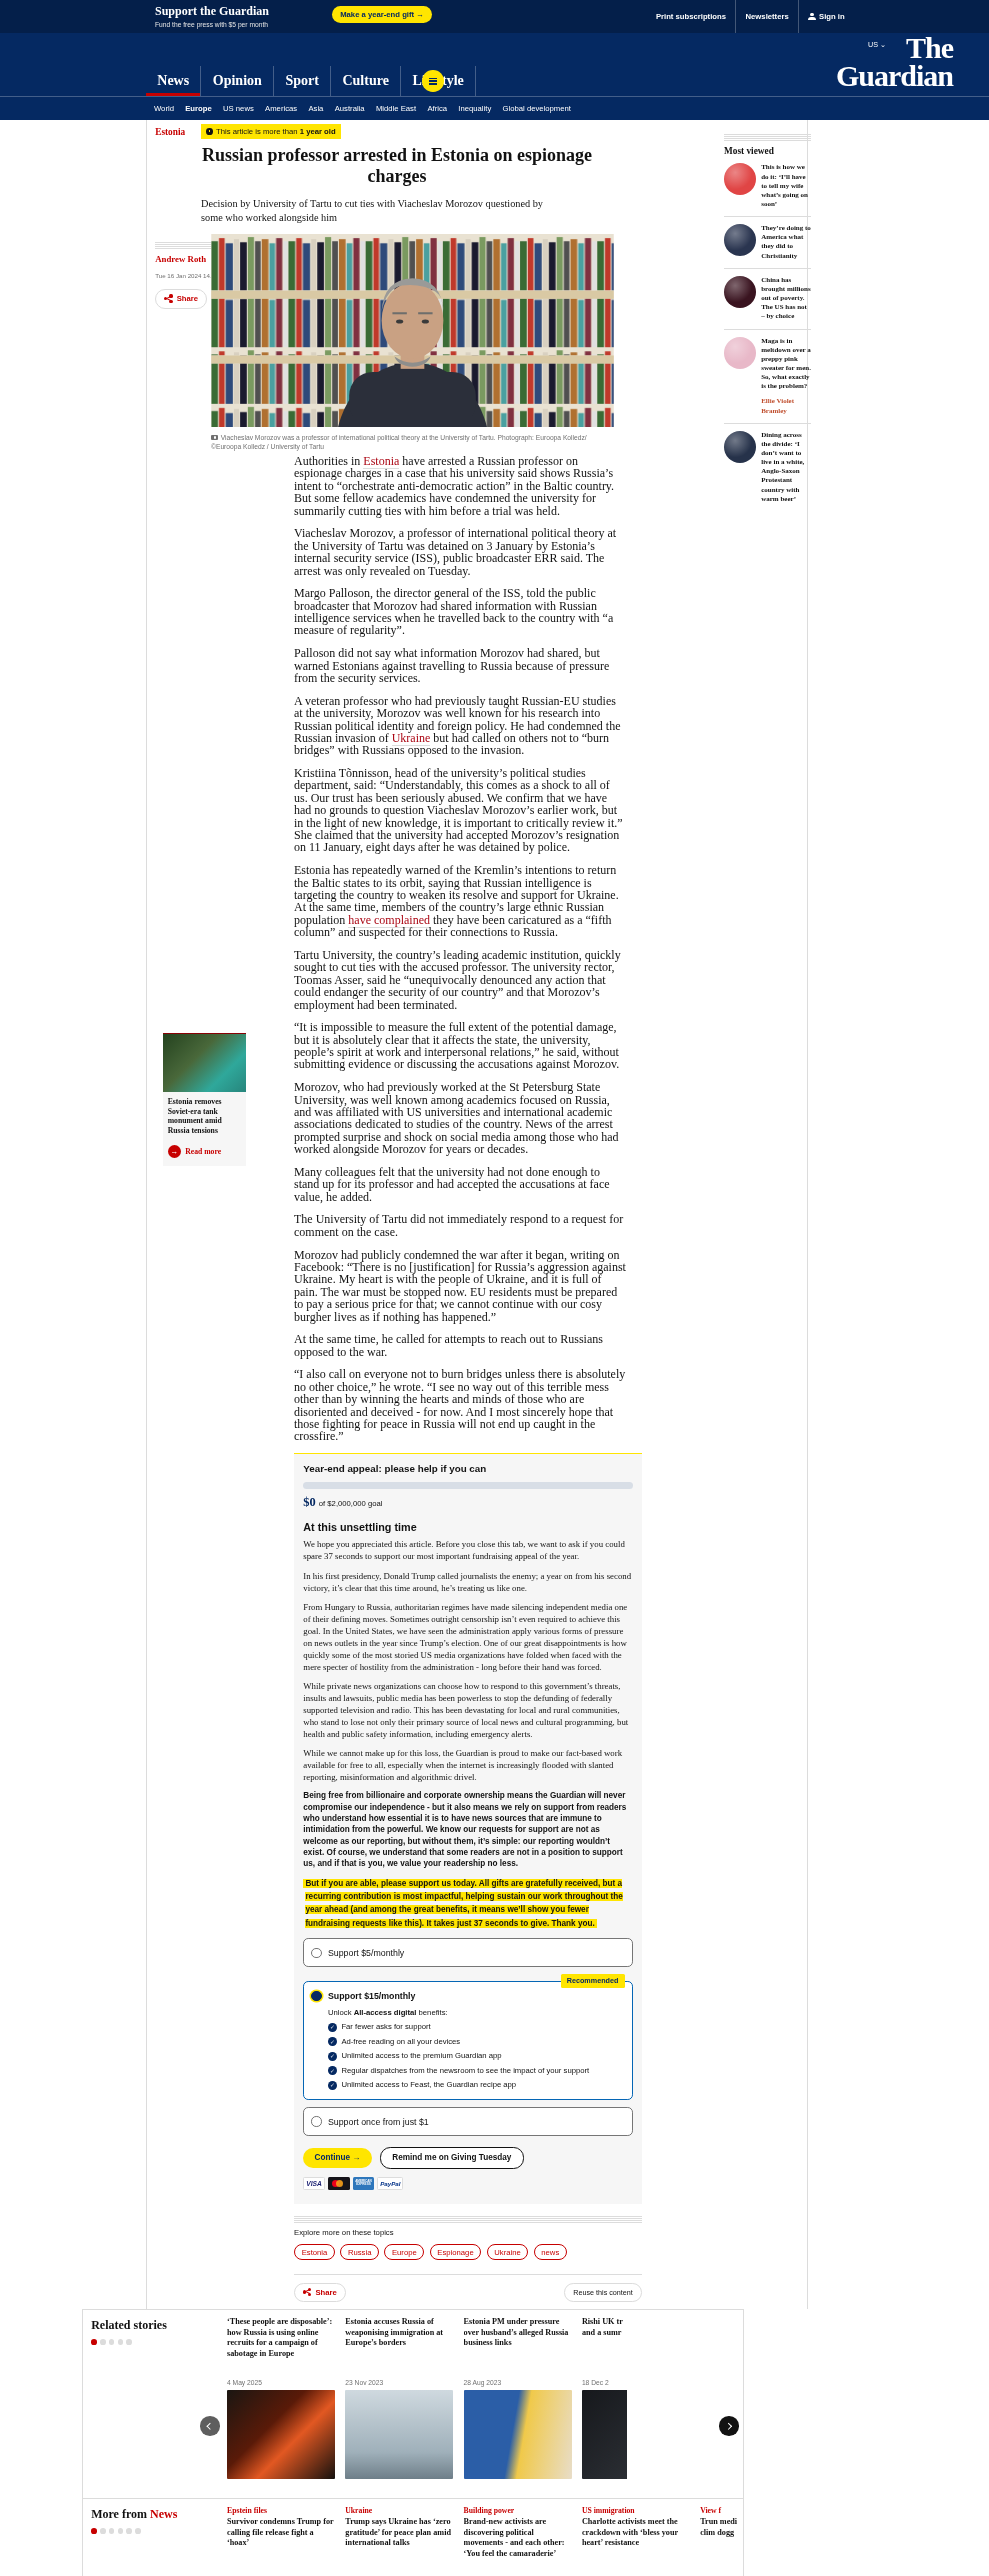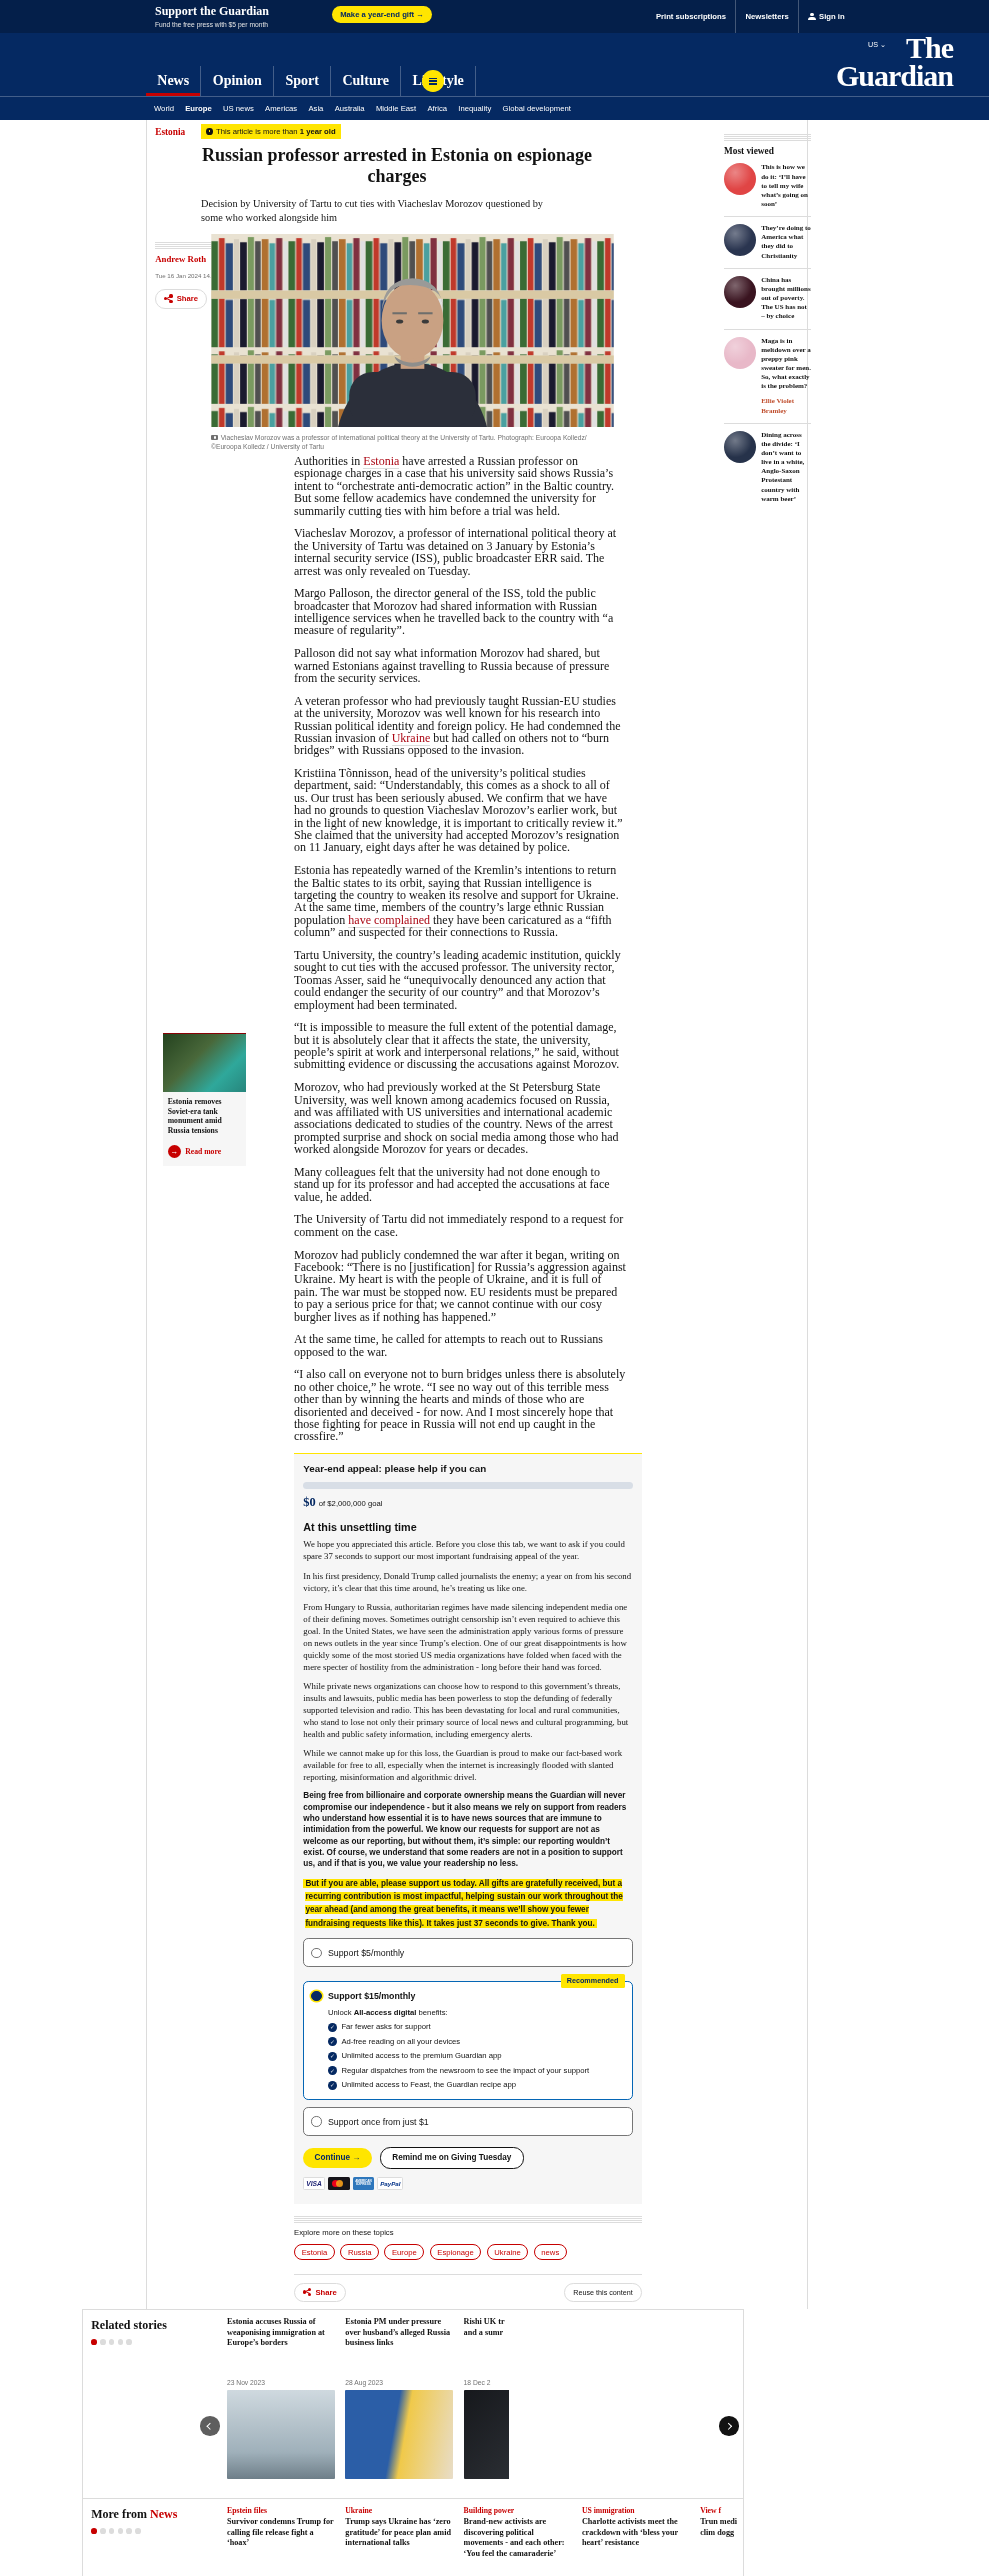--- a/index.html
+++ b/index.html
@@ -433,20 +433,25 @@
   <div class="sec-title">Related stories</div>
   <div class="dots" id="rel-dots">
       <span class="dot on"></span>
       <span class="dot"></span>
       <span class="dot"></span>
       <span class="dot"></span>
       <span class="dot"></span>
     </div>
   <div class="cards" id="rel-cards">
       <div class="rcard">
+        <h3 class="rtitle">‘These people are disposable’: how Russia is using online recruits for a campaign of sabotage in Europe</h3>
+        <div class="rdate">4 May 2025</div>
+        <div class="rthumb" style="background: linear-gradient(135deg, rgb(26, 22, 18) 0%, rgb(90, 26, 8) 40%, rgb(226, 88, 34) 60%, rgb(21, 17, 14) 100%);"></div>
+      </div>
+      <div class="rcard">
         <h3 class="rtitle">Estonia accuses Russia of weaponising immigration at Europe’s borders</h3>
         <div class="rdate">23 Nov 2023</div>
         <div class="rthumb" style="background: linear-gradient(rgb(207, 217, 223) 0%, rgb(159, 176, 186) 70%, rgb(110, 126, 136) 100%);"></div>
       </div>
       <div class="rcard">
         <h3 class="rtitle">Estonia PM under pressure over husband’s alleged Russia business links</h3>
         <div class="rdate">28 Aug 2023</div>
         <div class="rthumb" style="background: linear-gradient(100deg, rgb(43, 94, 167) 0%, rgb(43, 94, 167) 45%, rgb(240, 201, 74) 55%, rgb(232, 221, 200) 100%);"></div>
       </div>
       <div class="rcard clip">

